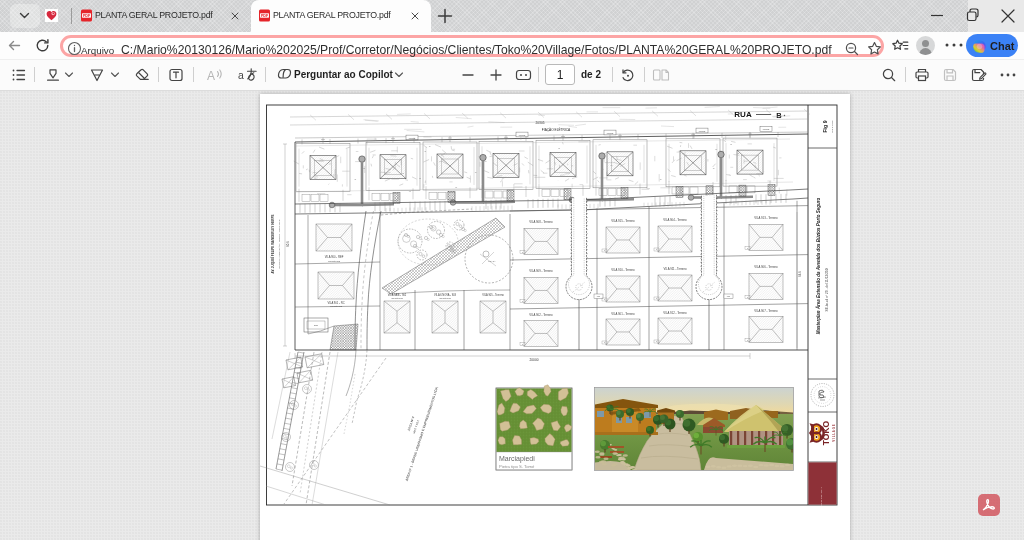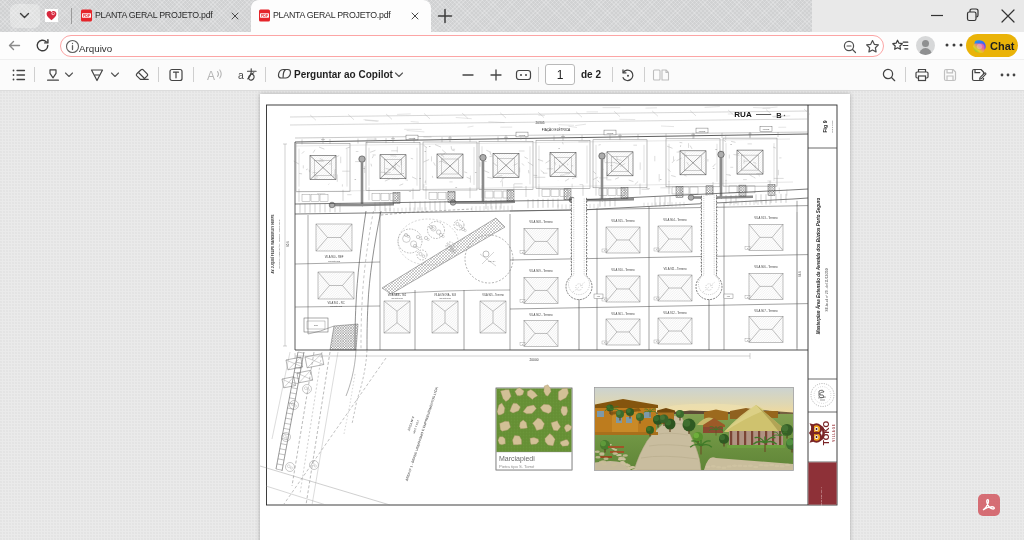--- a/index.html
+++ b/index.html
@@ -1,40 +1,40 @@
 <!DOCTYPE html>
 <html><head><meta charset="utf-8">
 <style>
 *{margin:0;padding:0;box-sizing:border-box}
 html,body{width:1024px;height:540px;overflow:hidden;font-family:"Liberation Sans",sans-serif;}
 #stage{position:relative;width:1024px;height:540px;background:#e9e9e9;}
 
-#tabbar{position:absolute;left:0;top:0;width:812px;height:32px;
+#tabbar{position:absolute;left:0;top:0;width:968px;height:32px;
  background:
   repeating-linear-gradient(45deg, rgba(255,255,255,.20) 0 1px, transparent 1px 3px),
   repeating-linear-gradient(-45deg, rgba(255,255,255,.20) 0 1px, transparent 1px 3px),
   #d0d1d2;}
 #tabsearch{position:absolute;left:10px;top:4px;width:30px;height:24px;border-radius:6px;background:rgba(255,255,255,.32);}
 #tabsearch svg{position:absolute;left:8px;top:5px}
 #pinfav{position:absolute;left:45px;top:9px;width:13px;height:13px;background:#fff;}
 #pinsep{position:absolute;left:71px;top:8px;width:1px;height:16px;background:#9b9b9b;}
 .tab{position:absolute;top:0;height:32px;}
 .tab .ticon{position:absolute;left:7px;top:9px;width:13px;height:13px;}
 .tab .ttitle{position:absolute;left:22px;top:10px;width:132px;font-size:8.8px;letter-spacing:-.25px;color:#2b2b2b;white-space:nowrap;overflow:hidden;}
 .tab .tclose{position:absolute;right:8px;top:8px;width:16px;height:16px;color:#404040;}
 #tab1{left:73px;width:178px;}
 #tab2{left:251px;width:180px;background:#fdfdfd;border-radius:8px 8px 0 0;}
 #newtab{position:absolute;left:433px;top:4px;width:24px;height:24px;}
 .winctl{position:absolute;top:0;width:40px;height:32px;color:#333;text-align:center;}
 
 #addrbar{position:absolute;left:0;top:32px;width:1024px;height:27px;background:#fdfdfd;}
-#urlpill{position:absolute;left:60px;top:3px;width:824px;height:22px;border-radius:11px;background:#fff;border:1px solid #fca5a5;}
+#urlpill{position:absolute;left:60px;top:3px;width:824px;height:22px;border-radius:11px;background:#fff;border:3px solid #fca5a5;}
 #urltext{position:absolute;left:58px;top:5px;font-size:12.15px;color:#2f2f2f;white-space:nowrap;}
 #arqtext{position:absolute;left:18px;top:7px;font-size:9.8px;color:#2f2f2f;}
-#chatpill{position:absolute;left:966px;top:2px;width:52px;height:23px;border-radius:12px;background:#eab308;}
+#chatpill{position:absolute;left:966px;top:2px;width:52px;height:23px;border-radius:12px;background:#3b82f6;}
 #chattext{position:absolute;left:24px;top:6px;font-size:11px;color:#1f1f1f;font-weight:600;}
 
 #pdfbar{position:absolute;left:0;top:59px;width:1024px;height:32px;background:#fbfbfb;border-bottom:1px solid #dcdcdc;box-shadow:inset 0 1px 0 #efefef;}
 .sep{position:absolute;top:8px;width:1px;height:15px;background:#cfcfcf;}
 .ptext{position:absolute;font-size:10px;color:#1f1f1f;font-weight:bold;}
 #pagebox{position:absolute;left:545px;top:5px;width:30px;height:21px;border:1px solid #b9b9b9;border-radius:3px;background:#fff;font-size:12px;color:#222;text-align:center;line-height:20px;}
 
 #content{position:absolute;left:0;top:91px;width:1024px;height:449px;
  background:radial-gradient(circle at 1px 1px, rgba(130,130,130,.06) 0.8px, transparent 1.1px) 0 0/3px 3px, #eaeaea;}
 #page{position:absolute;left:216px;top:3px;width:590px;height:525px;background:#fff;box-shadow:0 0 4px rgba(0,0,0,.28);margin-left:44px;}
@@ -119,20 +119,21 @@
     <svg class="abs" style="left:34px;top:5px" width="17" height="17" viewBox="0 0 17 17">
         <path d="M13.8 8.5a5.3 5.3 0 1 1-1.6-3.8" stroke="#3b3b3b" stroke-width="1.4" fill="none" stroke-linecap="round"></path>
         <path d="M13.9 2.7v3.2h-3.2" fill="none" stroke="#3b3b3b" stroke-width="1.4" stroke-linecap="round" stroke-linejoin="round"></path>
       </svg>
     <div id="urlpill">
       <svg class="abs" style="left:4px;top:3px" width="15" height="15" viewBox="0 0 15 15">
           <circle cx="7.5" cy="7.5" r="6" fill="none" stroke="#5f5f5f" stroke-width="1.1"></circle>
           <path d="M7.5 4.3v.2M7.5 6.6v4" stroke="#5f5f5f" stroke-width="1.3" stroke-linecap="round"></path>
         </svg>
       <div id="arqtext">Arquivo</div>
+      <div id="urltext">C:/Mario%20130126/Mario%202025/Prof/Corretor/Negócios/Clientes/Toko%20Village/Fotos/PLANTA%20GERAL%20PROJETO.pdf</div>
       <svg class="abs" style="left:781px;top:3px" width="16" height="16" viewBox="0 0 16 16">
           <circle cx="7" cy="7" r="4.6" fill="none" stroke="#4e4e4e" stroke-width="1.2"></circle>
           <path d="M10.5 10.5l3 3M5 7h4" stroke="#4e4e4e" stroke-width="1.2" stroke-linecap="round"></path>
         </svg>
       <svg class="abs" style="left:803px;top:2px" width="17" height="17" viewBox="0 0 17 17">
           <path d="M8.5 2.6l1.8 3.7 4.1.6-3 2.9.7 4.1-3.6-1.9-3.6 1.9.7-4.1-3-2.9 4.1-.6z" fill="none" stroke="#4e4e4e" stroke-width="1.2" stroke-linejoin="round"></path>
         </svg>
     </div>
     <svg class="abs" style="left:891px;top:5px" width="18" height="17" viewBox="0 0 18 17">
         <path d="M6.5 3.2l1.5 3 3.3.5-2.4 2.3.6 3.3-2.9-1.5-2.9 1.5.5-3.3L1.8 6.7l3.3-.5z" fill="none" stroke="#3d3d3d" stroke-width="1.2" stroke-linejoin="round"></path>

